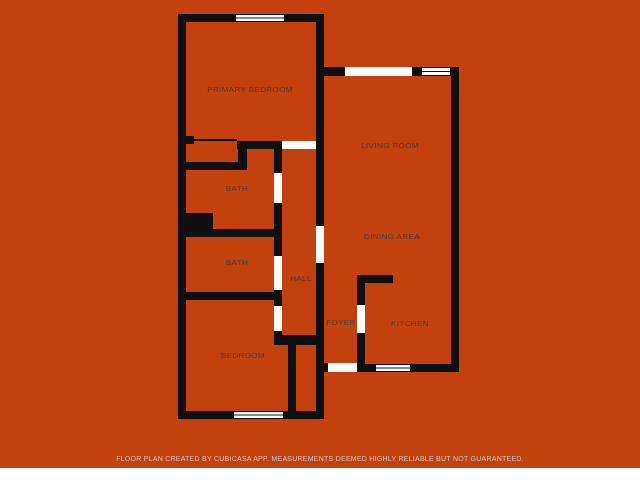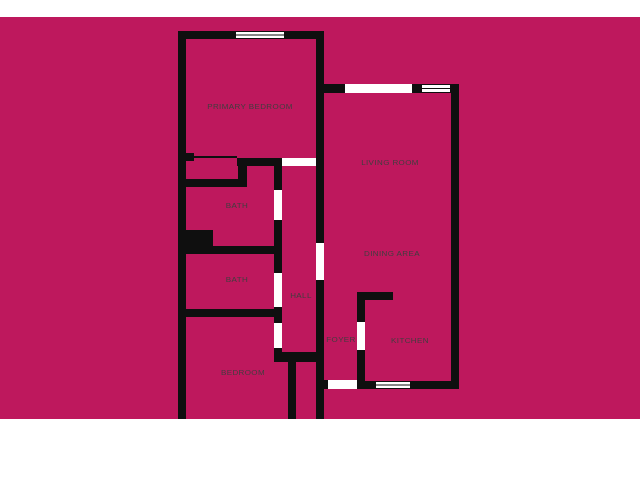--- a/index.html
+++ b/index.html
@@ -4,24 +4,23 @@
 <style>
   html, body {
     margin: 0;
     padding: 0;
     background: #ffffff;
     font-family: "Liberation Sans", sans-serif;
   }
   .stage {
     position: relative;
     width: 640px;
-    height: 402px;
-    background: #be185d;
+    height: 468px;
+    background: #c2410c;
     overflow: hidden;
-    margin-top: 17px;
   }
   .plan-svg {
     position: absolute;
     left: 0;
     top: 0;
     width: 640px;
     height: 480px;
   }
   .footer-disclaimer {
     position: absolute;

